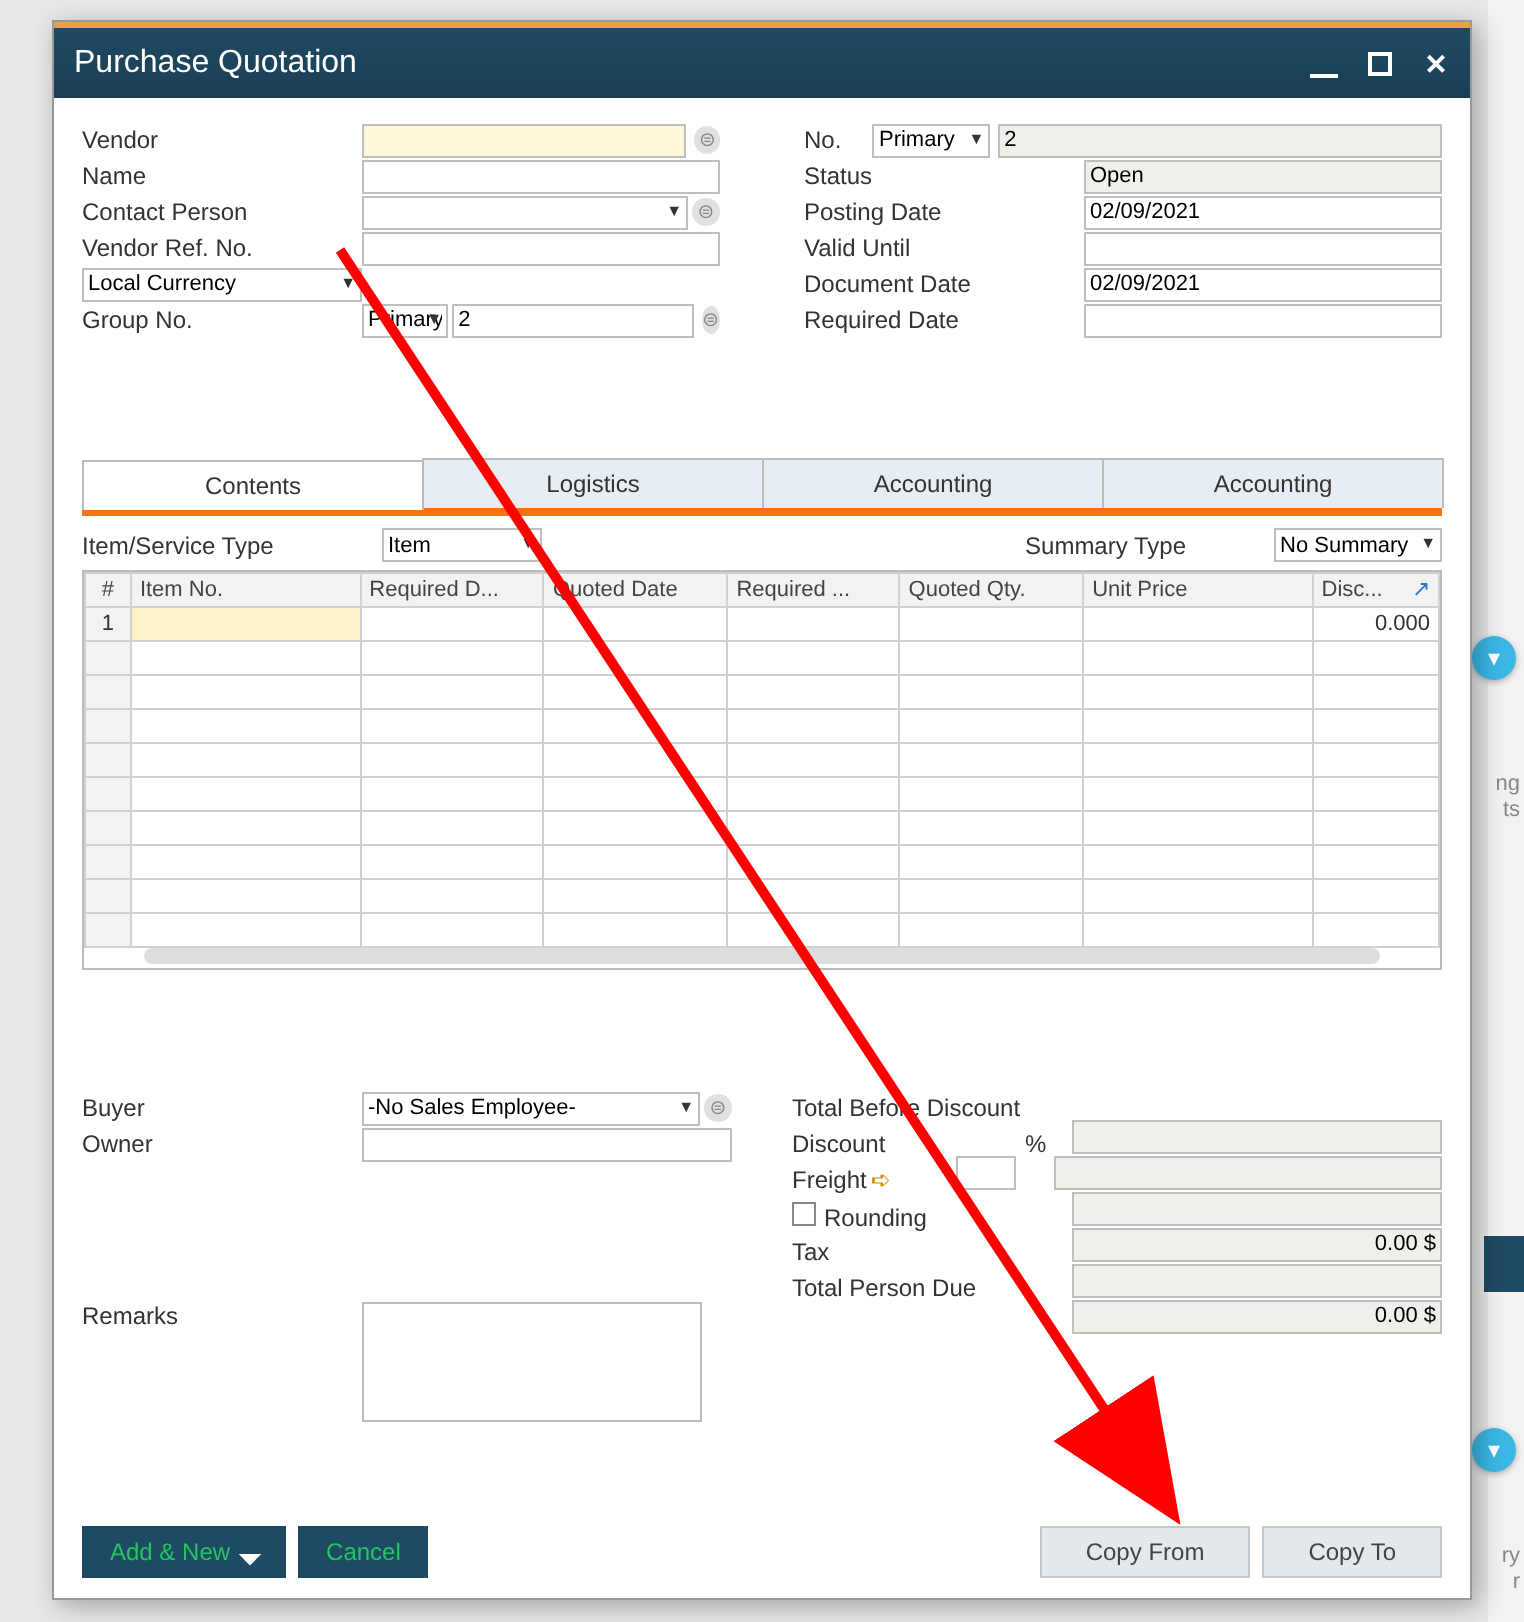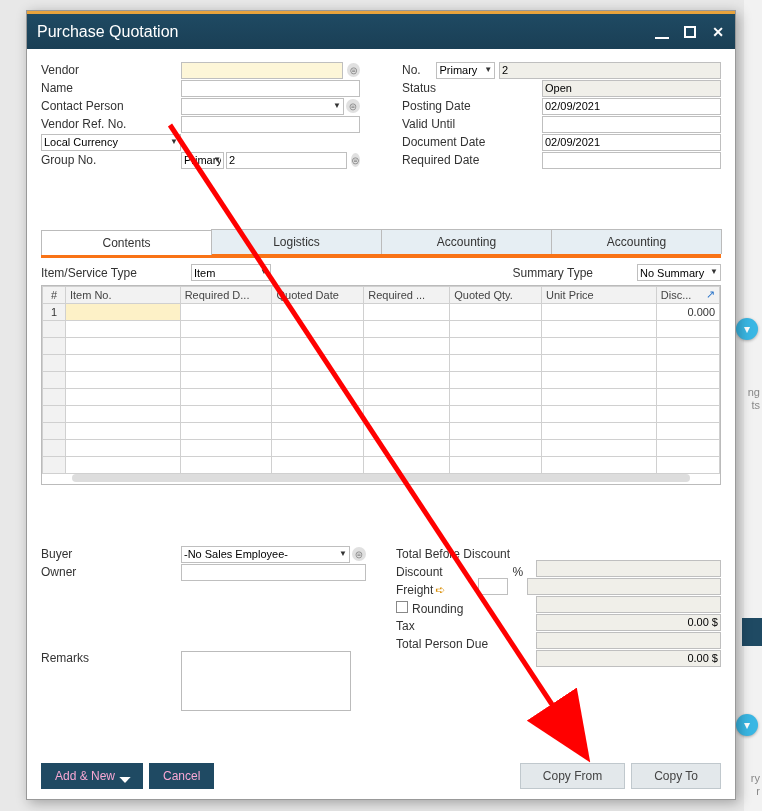--- a/index.html
+++ b/index.html
@@ -55,21 +55,21 @@
   .totals .row label { width:140px; }
   .totals input.text { text-align:right;margin-top:28px; }
   .percent { width:30px !important; }
   .arrow-icon { color:#d98c00; font-size:12px; margin-left:2px; }
   .checkbox { width:12px; height:12px; border:1px solid #888; display:inline-block; margin-right:4px; }
   
   textarea.remarks { width:170px; height:60px; border:1px solid #bbb; font-size:11px; resize:none; }
   
   .footer { position:absolute; bottom:10px; left:14px; right:14px; display:flex; justify-content:space-between; }
   .footer .left, .footer .right { display:flex; gap:6px; }
-  button.primary { background:#1f4a63; color:#f9a8d4; border:none; padding:5px 14px; font-size:12px; cursor:pointer; display:flex; align-items:center; gap:6px; }
+  button.primary { background:#1f4a63; color:#22c55e; border:none; padding:5px 14px; font-size:12px; cursor:pointer; display:flex; align-items:center; gap:6px; }
   button.caret::after { content:""; border:4px solid transparent; border-top-color:#fff; border-left-color:#fff; transform:rotate(-135deg); margin-top:2px; }
   button.secondary { background:#e3e8eb; color:#444; border:1px solid #c0c8cd; padding:5px 22px; font-size:12px; cursor:pointer; }
   
   .bg-strip { position:absolute; right:0; top:0; width:18px; height:811px; background:#f2f2f2; }
   .bg-strip .bubble { position:absolute; right:4px; width:22px; height:22px; border-radius:50%; background:#3ab7e4; color:#fff; display:flex; align-items:center; justify-content:center; font-size:12px; box-shadow:0 1px 3px rgba(0,0,0,0.3); }
   .bg-strip .txt { position:absolute; right:2px; font-size:11px; color:#888; text-align:right; line-height:13px;margin-left:44px; }
   .bg-darkbar { position:absolute; right:0; width:20px; height:28px; background:#1f4a63; }
 
   svg.arrow-overlay { position:absolute; left:0; top:0; pointer-events:none; }
 </style>

